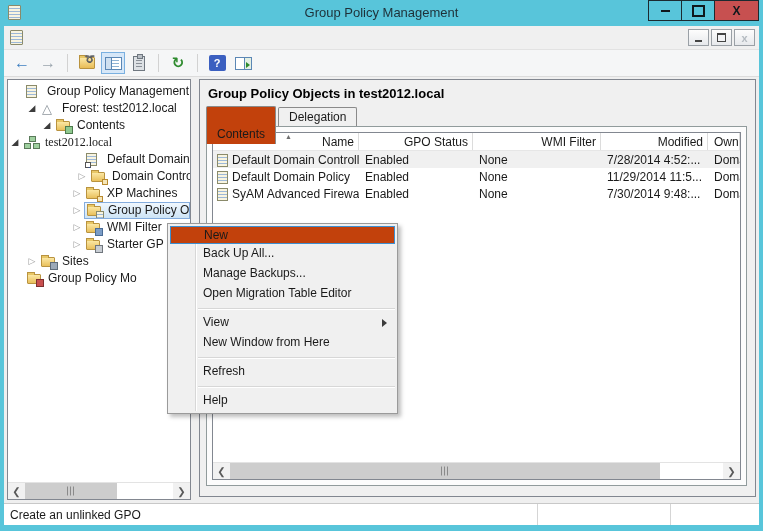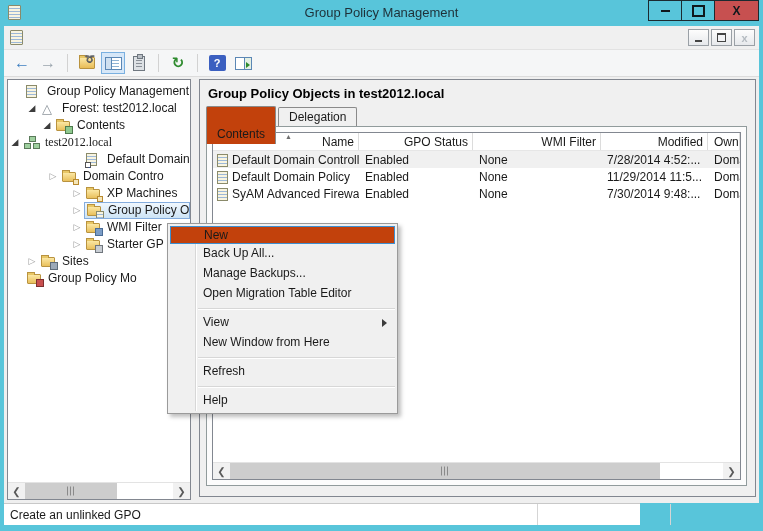--- a/index.html
+++ b/index.html
@@ -144,21 +144,21 @@
   #ctxmenu::before { content:""; position:absolute; left:27px; top:2px; bottom:2px; width:1px; background:#d7d7d7;
              box-shadow:1px 0 0 #fff; }
   .mrow { position:relative; height:20px; line-height:19px; padding-left:33px; margin:0 2px; z-index:1; }
   .mrow.hl { height:18px; line-height:16px; background:#c2410c; border:1px solid #3d8fd1; }
   .msub { display:none; }
   .mrow.has-sub .msub { display:block; position:absolute; right:8px; top:6px; width:0; height:0;
      border-left:5px solid #3c3c3c; border-top:4px solid transparent; border-bottom:4px solid transparent; }
   .msep { height:1px; background:#d7d7d7; margin:4px 2px 4px 30px; box-shadow:0 1px 0 #fff; }
 
   
-  #statusbar { position:absolute; left:4px; top:503px; width:636px; height:22px; background:#fff;
+  #statusbar { position:absolute; left:4px; top:503px; width:755px; height:22px; background:#fff;
                border-top:1px solid #c8c8c8; }
   #statustext { position:absolute; left:6px; top:4px; }
   .ssep { position:absolute; top:0; bottom:0; width:1px; background:#d5d5d5; }
 </style>
 </head>
 <body>
 
 <div id="win">
 
   <div id="titlebar">
@@ -274,21 +274,21 @@
           <div class="trow" style="padding-left: 62px;">
             <span class="twisty none"></span>
             <span class="rowinner">
               <span class="ticon i-gpolink">
                 <span class="sbase"></span>
                 <span class="link"></span>
               </span>
               <span class="tlabel">Default Domain</span>
             </span>
           </div>
-          <div class="trow" style="padding-left: 38px;">
+          <div class="trow" style="padding-left: 67px;">
             <span class="twisty collapsed"></span>
             <span class="rowinner">
               <span class="ticon i-oufolder">
                 <span class="folderbase"></span>
                 <span class="ov"></span>
               </span>
               <span class="tlabel">Domain Contro</span>
             </span>
           </div>
           <div class="trow" style="padding-left: 62px;">

